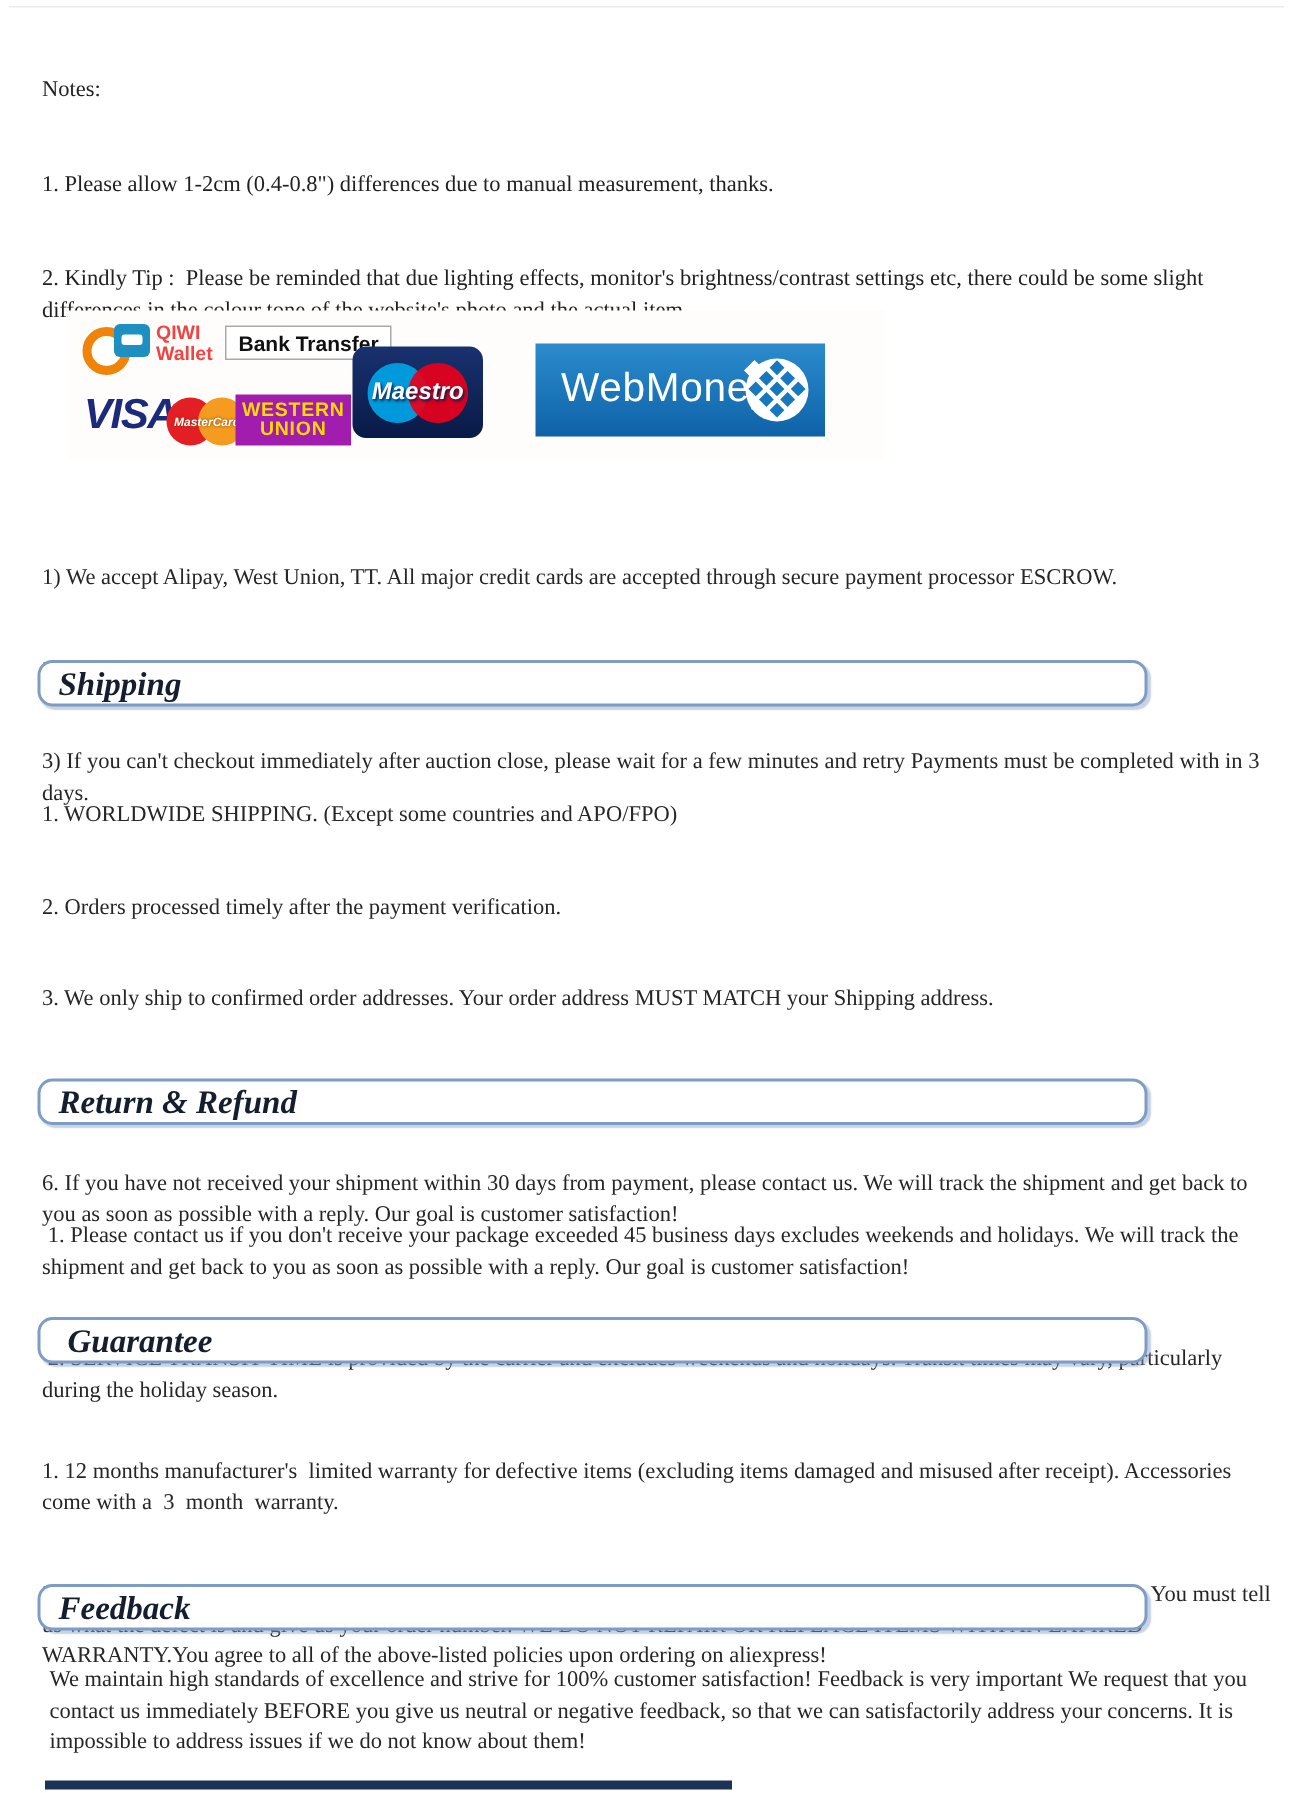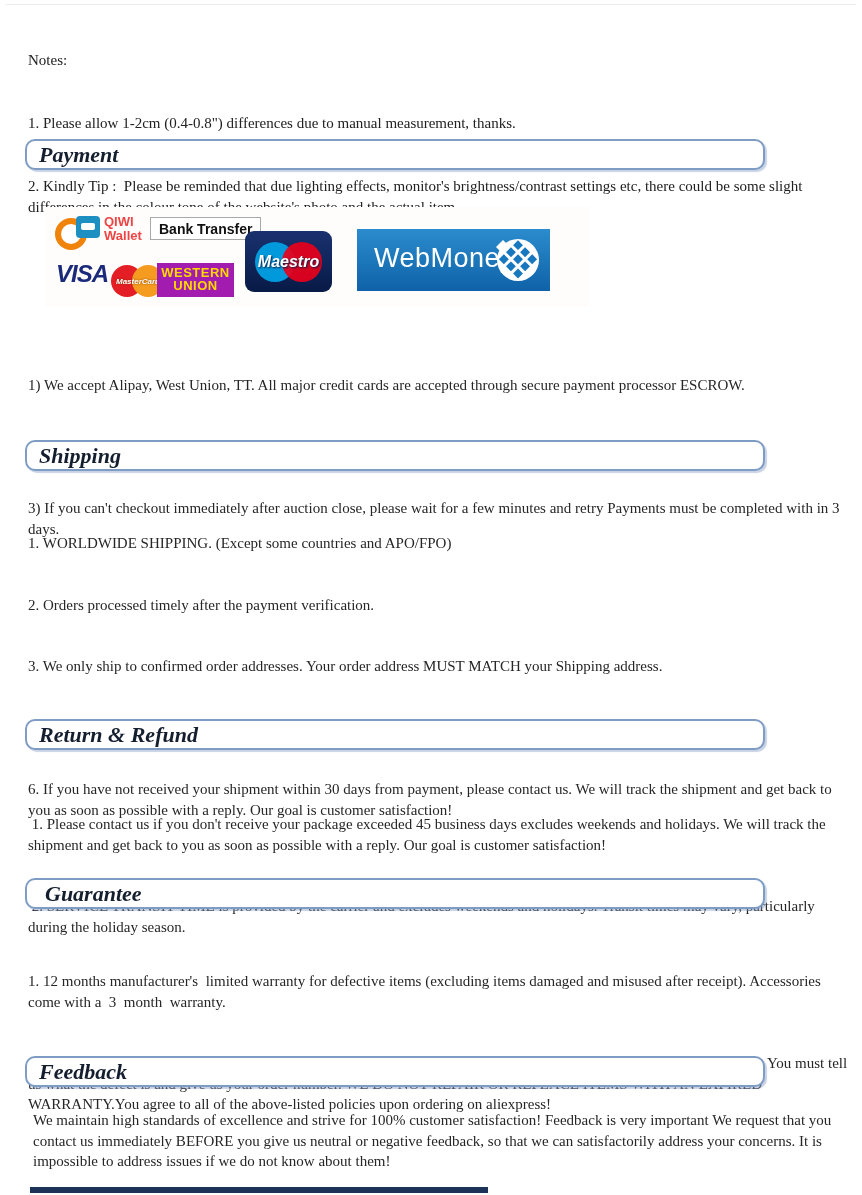--- a/index.html
+++ b/index.html
@@ -29,21 +29,21 @@
   .qiwi-icon-wallet:before{content:"";position:absolute;left:5px;top:7px;width:14px;height:7px;background:#fff;border-radius:2px;}
   .qiwi-text{position:absolute;left:49px;top:-1px;font-family:"Liberation Sans",sans-serif;
              font-size:13px;line-height:14px;color:#ef4444;font-weight:bold;}
 
   
   .bank{border:1px solid #a9a9a9;background:#fff;padding:3px 8px 2px 8px;
         font-family:"Liberation Sans",sans-serif;font-weight:bold;font-size:14px;color:#101010;}
 
   
   .visa{font-family:"Liberation Sans",sans-serif;font-style:italic;font-weight:bold;
-        font-size:24px;letter-spacing:-1px;color:#1b2a7a;}
+        font-size:28px;letter-spacing:-1px;color:#1b2a7a;}
 
   
   .mc{width:54px;height:34px;}
   .mc .c1{position:absolute;left:0;top:1px;width:32px;height:32px;border-radius:50%;background:#e31e24;}
   .mc .c2{position:absolute;left:21px;top:1px;width:32px;height:32px;border-radius:50%;background:#f49b20;}
   .mc .t{position:absolute;left:1px;top:13px;width:52px;text-align:center;font-family:"Liberation Sans",sans-serif;
          font-size:8px;font-style:italic;font-weight:bold;color:#fff;text-shadow:0 0 2px #7a3a00;}
 
   
   .wu{width:77px;height:34px;background:#a21caf;text-align:center;padding-top:3px;box-sizing:border-box;}
@@ -71,23 +71,20 @@
 
 <div class="page">
   <div class="top-rule"></div>
 
   <div class="notes">
     <div>Notes:</div>
     <div>1. Please allow 1-2cm (0.4-0.8") differences due to manual measurement, thanks.</div>
     <div>2. Kindly Tip :  Please be reminded that due lighting effects, monitor's brightness/contrast settings etc, there could be some slight differences in the colour tone of the website's photo and the actual item.</div>
   </div>
 
-  <div class="hdr" style="top:139px;">
-    <span class="hdr-t">Payment</span>
-  </div>
 
   <div class="logos">
 
     <div class="logo" style="left:10px;top:9px;width:100px;height:30px;">
       <span class="qiwi-icon-ring"></span>
       <span class="qiwi-icon-wallet"></span>
       <span class="qiwi-text">
         <span>QIWI</span><br>
         <span>Wallet</span>
       </span>
@@ -101,21 +98,21 @@
       <span class="c1"></span>
       <span class="c2"></span>
       <span class="t">MasterCard</span>
     </div>
 
     <div class="logo wu" style="left:112px;top:56px;">
       <div>WESTERN</div>
       <div>UNION</div>
     </div>
 
-    <div class="logo maestro" style="left:200px;top:24px;">
+    <div class="logo maestro" style="left:190px;top:24px;">
       <span class="c1"></span>
       <span class="c2"></span>
       <span class="t">Maestro</span>
     </div>
 
     <div class="logo wm" style="left:312px;top:22px;">
       <span class="t">WebMoney</span>
       <svg width="44" height="44" viewBox="0 0 44 44">
         <circle cx="22" cy="22" r="21" fill="#ffffff"></circle>
         <g fill="#1878be" transform="rotate(45 22 22)">

